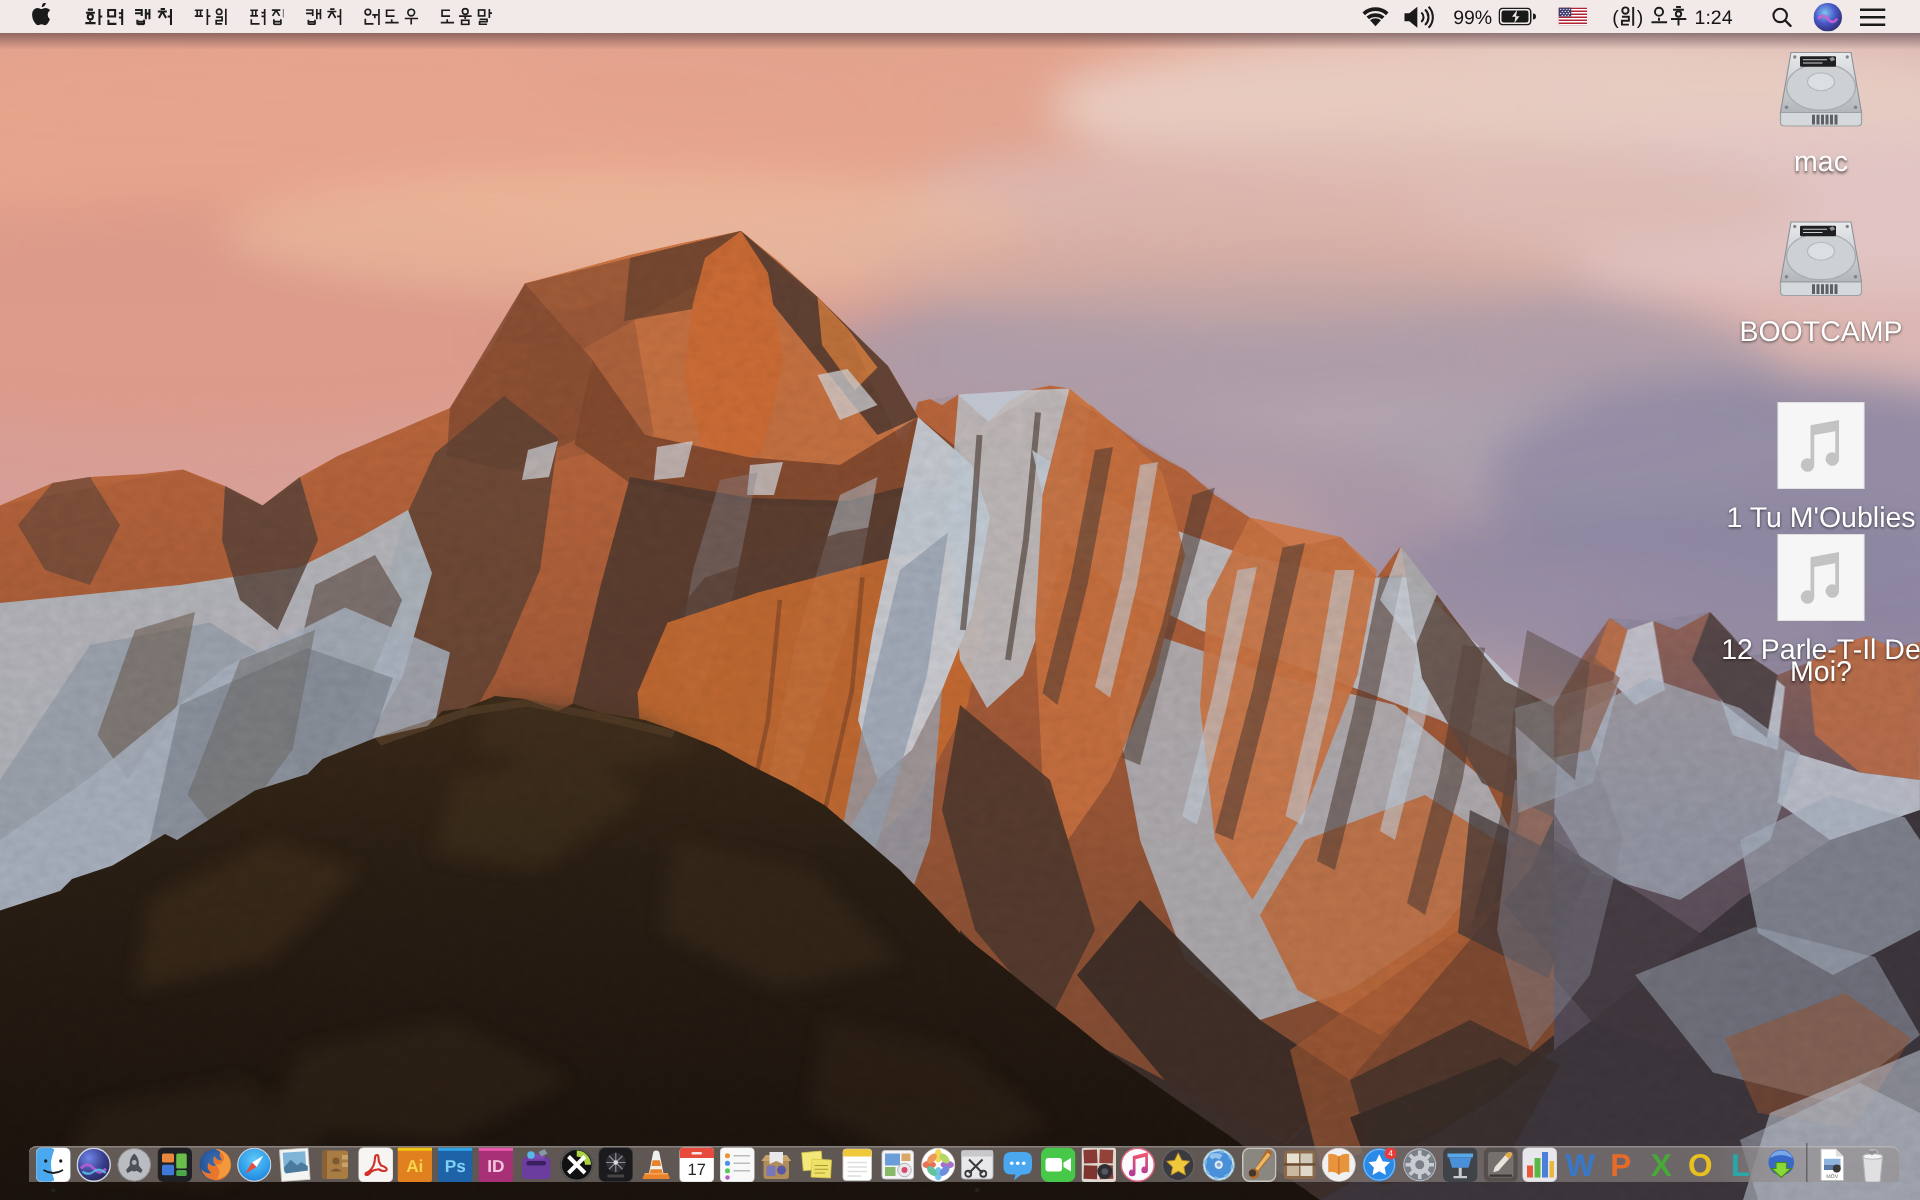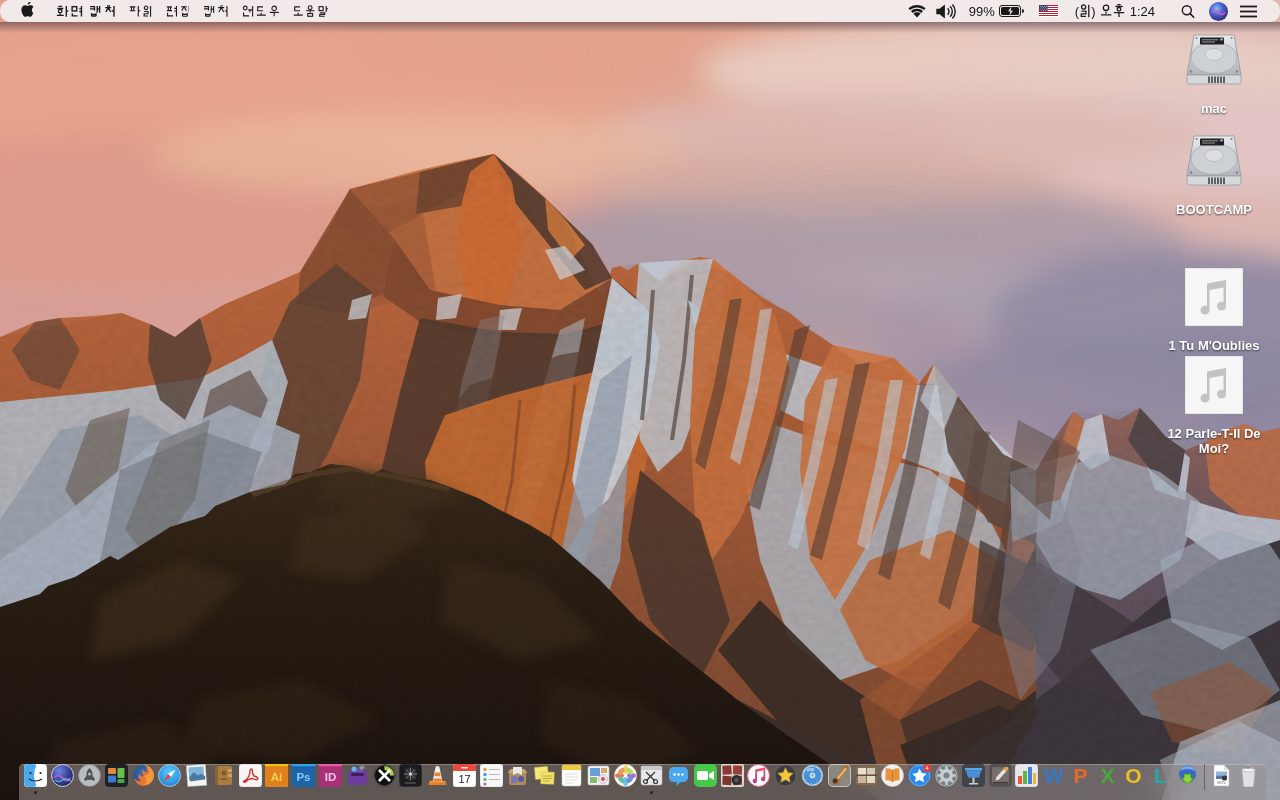--- a/index.html
+++ b/index.html
@@ -1,33 +1,33 @@
 <!DOCTYPE html>
 <html><head>
 <meta charset="utf-8">
 <style>
   html,body{margin:0;padding:0;width:1280px;height:800px;overflow:hidden;
     font-family:"Liberation Sans",sans-serif;}
   #wall{position:absolute;left:0;top:0;z-index:0;}
   
   #menubar{position:absolute;left:0;top:0;width:1280px;height:22px;
     background:#f2eae8;z-index:30;display:flex;align-items:center;
-    font-size:13px;color:#151515;border-radius:10px;}
+    font-size:13px;color:#151515;}
   .mi{margin:0 7px;white-space:nowrap;}
   #menubar .apple{margin-left:21px;margin-right:8px;}
   #mright{margin-left:auto;display:flex;align-items:center;}
   #mright .ri{margin:0;display:flex;align-items:center;}
   
   .dicon{position:absolute;width:120px;text-align:center;z-index:5;}
-  .dlabel{margin-top:12px;font-size:13px;font-weight:bold;color:#fff;
+  .dlabel{margin-top:12px;font-size:19px;font-weight:normal;color:#fff;
     text-shadow:0 1px 2px rgba(0,0,0,.65);line-height:15px;}
   
-  #dock{position:absolute;left:19px;top:764px;width:1243px;height:36px;
+  #dock{position:absolute;left:19px;top:764px;width:1243px;height:24px;
     background:rgba(152,143,142,.55);backdrop-filter:blur(22px) saturate(1.2);border-radius:5px 5px 0 0;z-index:20;
-    display:flex;align-items:flex-start;padding-left:3.5px;
+    display:flex;align-items:flex-end;padding-left:3.5px;
     box-shadow:inset 0 1px 0 rgba(255,255,255,.25);}
   .dk{width:23px;height:23px;margin:0 1.9px;position:relative;flex:none;}
   .dk svg{display:block;}
   .dksep{width:1px;height:26px;background:rgba(60,60,60,.55);margin:0 3px;flex:none;}
   .rundot{position:absolute;left:10px;top:27px;width:3px;height:3px;border-radius:50%;background:#222;}
 </style>
 </head>
 <body>
 
 <svg id="wall" width="1280" height="800" viewBox="0 0 1280 800">
@@ -440,21 +440,21 @@
         <rect x="23" y="43.5" width="2" height="6.5"></rect>
         <rect x="26" y="43.5" width="2" height="6.5"></rect>
         <rect x="29" y="43.5" width="2" height="6.5"></rect>
         <rect x="32" y="43.5" width="2" height="6.5"></rect>
         <rect x="35" y="43.5" width="2" height="6.5"></rect>
         <rect x="38" y="43.5" width="2" height="6.5"></rect>
       </g>
   </svg>
   <div class="dlabel">mac</div>
 </div>
-<div class="dicon" style="left:1154px;top:134px;">
+<div class="dicon" style="left:1154px;top:146px;">
   <svg width="58" height="56" viewBox="0 0 58 56" style="display:block;margin:0 auto;">
     <path d="M9,2 L49,2 L56,42 L2,42 Z" fill="url(#hdtop)" stroke="#909498" stroke-width="0.8"></path>
     <path d="M2,42 L56,42 L56,49 Q56,51 53,51 L5,51 Q2,51 2,49 Z" fill="#d6d9db" stroke="#9aa0a4" stroke-width="0.8"></path>
     <ellipse cx="29" cy="25" rx="23" ry="15.5" fill="#cdd1d4" stroke="#a8adb2" stroke-width="0.9"></ellipse>
     <ellipse cx="29" cy="21.5" rx="9" ry="6" fill="#dcdfe2" stroke="#b4b9bd" stroke-width="0.8"></ellipse>
     <rect x="15" y="4.5" width="24" height="7" rx="0.8" fill="#1f1f21"></rect>
     <g stroke="#cbd0d3" stroke-width="0.7">
         <line x1="17" y1="6.8" x2="33" y2="6.8"></line>
         <line x1="17" y1="9" x2="30" y2="9"></line>
       </g>

